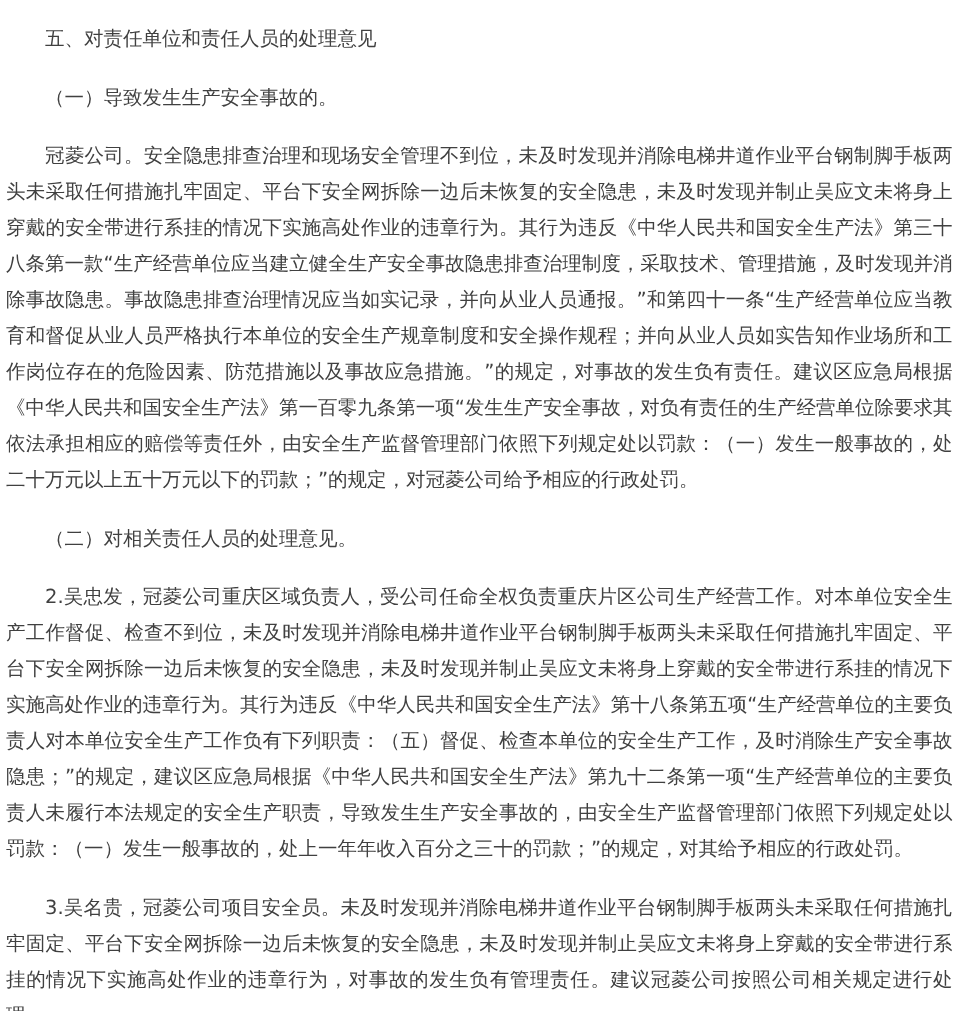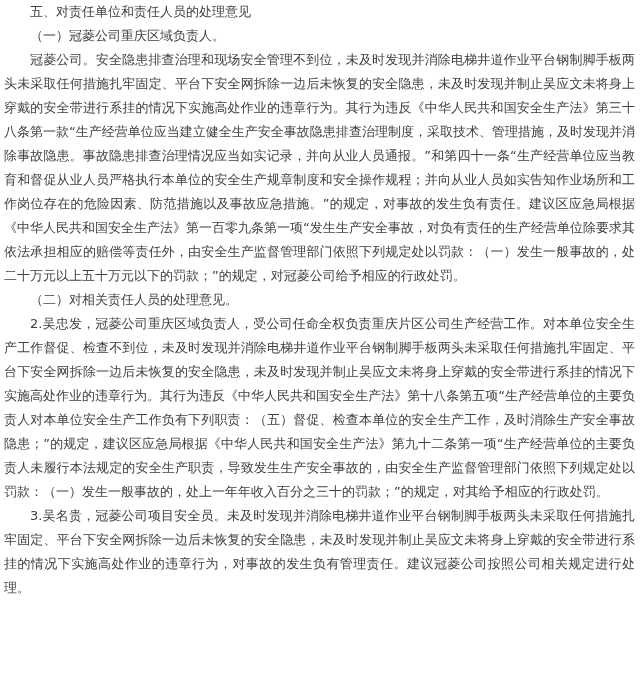--- a/index.html
+++ b/index.html
@@ -16,33 +16,33 @@
     box-sizing: border-box;
     width: 640px;
     padding: 0 5px 0 4px;
     font-family: "DejaVu Sans", sans-serif;
     font-size: 13px;
     line-height: 24px;
     color: #404040;
     text-align: justify;
   }
   .doc p {
-    margin: 0 0;
+    margin: 15px 0;
     text-indent: 2em;
     word-break: normal;
     overflow-wrap: break-word;
   }
 </style>
 </head>
 <body>
 
 <div class="doc">
   <p>五、对责任单位和责任人员的处理意见</p>
 
-  <p>（一）冠菱公司重庆区域负责人。</p>
+  <p>（一）导致发生生产安全事故的。</p>
 
   <p>冠菱公司。安全隐患排查治理和现场安全管理不到位，未及时发现并消除电梯井道作业平台钢制脚手板两头未采取任何措施扎牢固定、平台下安全网拆除一边后未恢复的安全隐患，未及时发现并制止吴应文未将身上穿戴的安全带进行系挂的情况下实施高处作业的违章行为。其行为违反《中华人民共和国安全生产法》第三十八条第一款“生产经营单位应当建立健全生产安全事故隐患排查治理制度，采取技术、管理措施，及时发现并消除事故隐患。事故隐患排查治理情况应当如实记录，并向从业人员通报。”和第四十一条“生产经营单位应当教育和督促从业人员严格执行本单位的安全生产规章制度和安全操作规程；并向从业人员如实告知作业场所和工作岗位存在的危险因素、防范措施以及事故应急措施。”的规定，对事故的发生负有责任。建议区应急局根据《中华人民共和国安全生产法》第一百零九条第一项“发生生产安全事故，对负有责任的生产经营单位除要求其依法承担相应的赔偿等责任外，由安全生产监督管理部门依照下列规定处以罚款：（一）发生一般事故的，处二十万元以上五十万元以下的罚款；”的规定，对冠菱公司给予相应的行政处罚。</p>
 
   <p>（二）对相关责任人员的处理意见。</p>
 
 
   <p>2.吴忠发，冠菱公司重庆区域负责人，受公司任命全权负责重庆片区公司生产经营工作。对本单位安全生产工作督促、检查不到位，未及时发现并消除电梯井道作业平台钢制脚手板两头未采取任何措施扎牢固定、平台下安全网拆除一边后未恢复的安全隐患，未及时发现并制止吴应文未将身上穿戴的安全带进行系挂的情况下实施高处作业的违章行为。其行为违反《中华人民共和国安全生产法》第十八条第五项“生产经营单位的主要负责人对本单位安全生产工作负有下列职责：（五）督促、检查本单位的安全生产工作，及时消除生产安全事故隐患；”的规定，建议区应急局根据《中华人民共和国安全生产法》第九十二条第一项“生产经营单位的主要负责人未履行本法规定的安全生产职责，导致发生生产安全事故的，由安全生产监督管理部门依照下列规定处以罚款：（一）发生一般事故的，处上一年年收入百分之三十的罚款；”的规定，对其给予相应的行政处罚。</p>
 
   <p>3.吴名贵，冠菱公司项目安全员。未及时发现并消除电梯井道作业平台钢制脚手板两头未采取任何措施扎牢固定、平台下安全网拆除一边后未恢复的安全隐患，未及时发现并制止吴应文未将身上穿戴的安全带进行系挂的情况下实施高处作业的违章行为，对事故的发生负有管理责任。建议冠菱公司按照公司相关规定进行处理。</p>
 </div>

